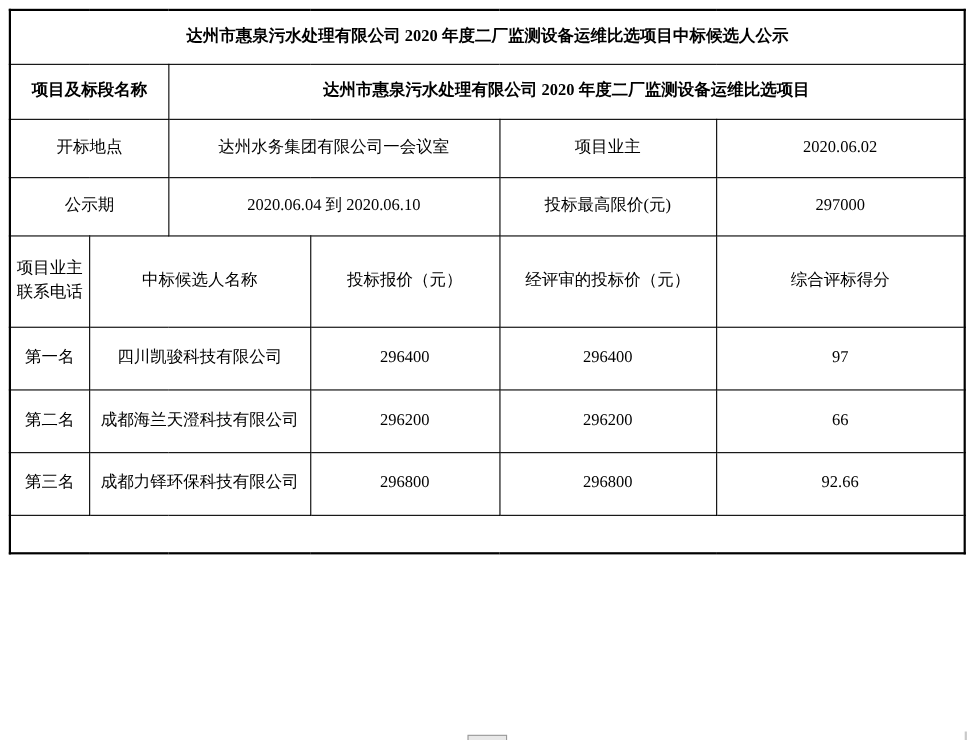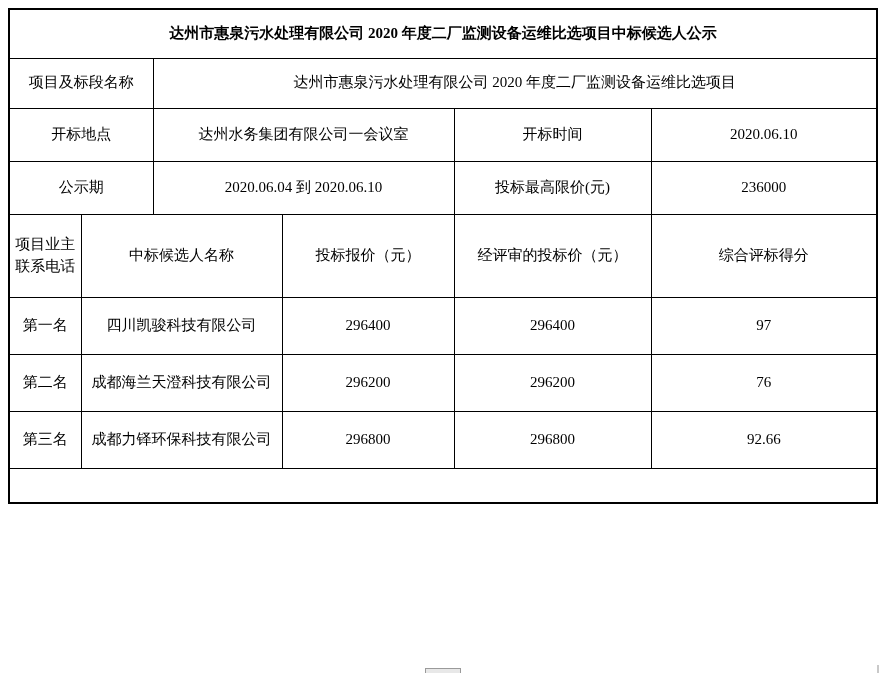--- a/index.html
+++ b/index.html
@@ -28,21 +28,21 @@
   table.doc-table td {
     border: 1px solid #000000;
     text-align: center;
     vertical-align: middle;
     font-size: 15px;
     line-height: 1.45;
     padding: 2px 4px;
     overflow: hidden;
   }
   tr.r-title    { height: 49px; }
-  tr.r-project  { height: 50px; }
+  tr.r-project  { height: 50px; font-weight: bold; }
   tr.r-info     { height: 53px; }
   tr.r-chead    { height: 83px; }
   tr.r-cand     { height: 57px; }
   tr.r-empty    { height: 35px; }
   td.title-cell {
     font-weight: bold;
     font-size: 16px;
   }
   tr.r-empty td { border-left: none; border-right: none; }
   .handle {
@@ -86,29 +86,29 @@
         <td colspan="2">项目及标段名称</td>
         <td colspan="4">达州市惠泉污水处理有限公司 2020 年度二厂监测设备运维比选项目</td>
       </tr>
 
 
 
 
       <tr class="r-info">
         <td colspan="2">开标地点</td>
         <td colspan="2">达州水务集团有限公司一会议室</td>
-        <td>开标时间</td>
-        <td>2020.06.10</td>
+        <td>项目业主</td>
+        <td>2020.06.02</td>
       </tr>
 
       <tr class="r-info">
         <td colspan="2">公示期</td>
         <td colspan="2">2020.06.04 到 2020.06.10</td>
         <td>投标最高限价(元)</td>
-        <td>236000</td>
+        <td>297000</td>
       </tr>
 
       <tr class="r-chead">
         <td>项目业主联系电话</td>
         <td colspan="2">中标候选人名称</td>
         <td>投标报价（元）</td>
         <td>经评审的投标价（元）</td>
         <td>综合评标得分</td>
       </tr>
 
@@ -118,21 +118,21 @@
         <td>296400</td>
         <td>296400</td>
         <td>97</td>
       </tr>
 
       <tr class="r-cand">
         <td>第二名</td>
         <td colspan="2">成都海兰天澄科技有限公司</td>
         <td>296200</td>
         <td>296200</td>
-        <td>76</td>
+        <td>66</td>
       </tr>
 
       <tr class="r-cand">
         <td>第三名</td>
         <td colspan="2">成都力铎环保科技有限公司</td>
         <td>296800</td>
         <td>296800</td>
         <td>92.66</td>
       </tr>
 

